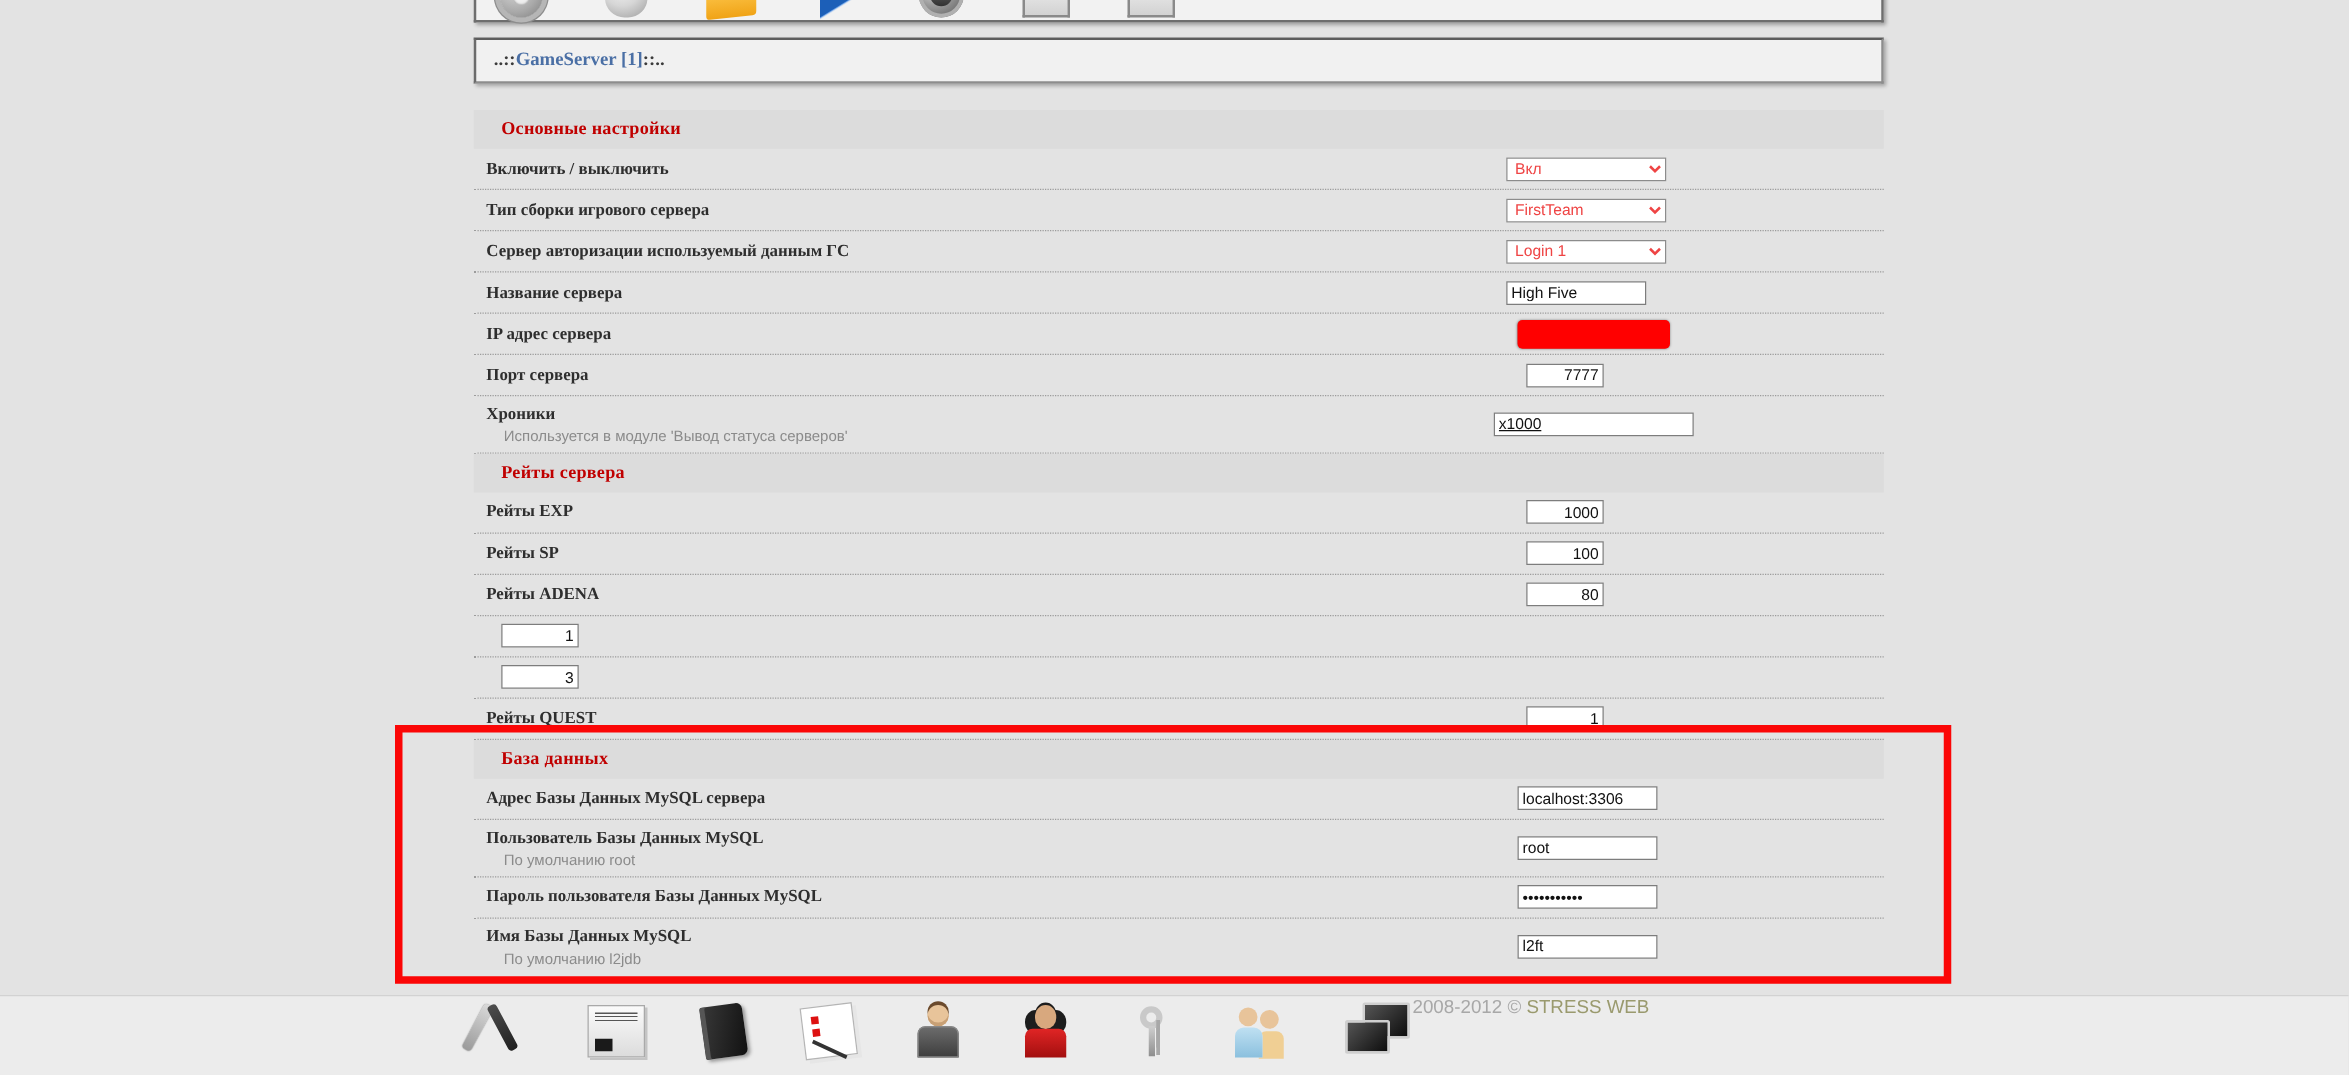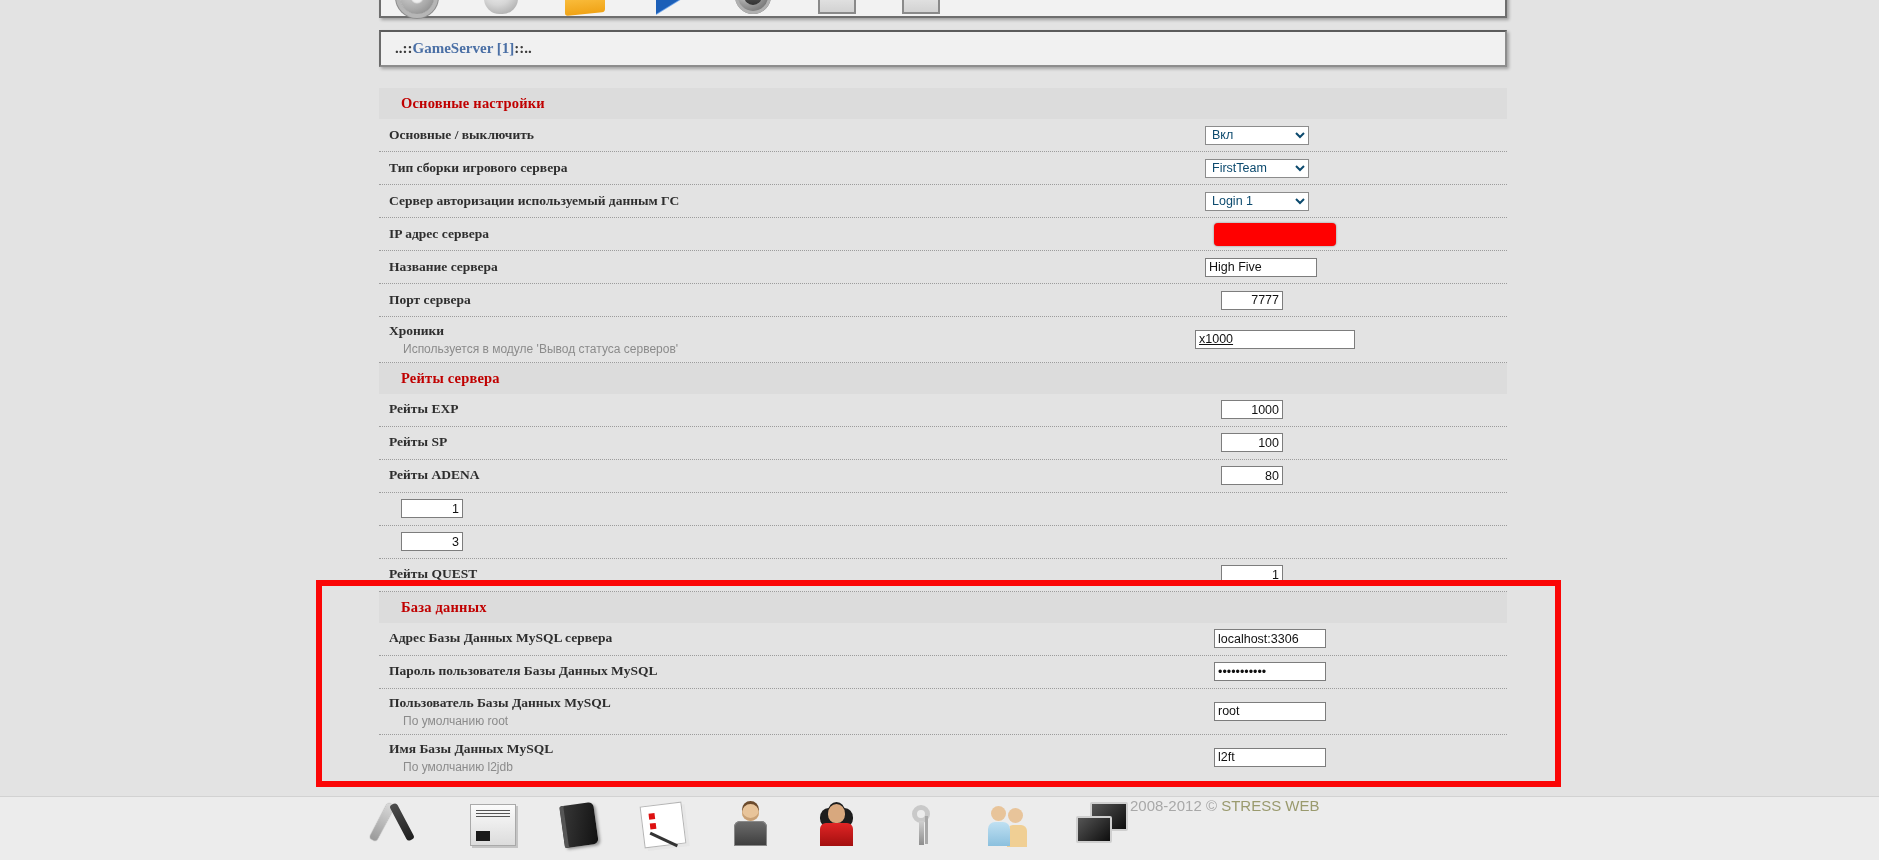--- a/index.html
+++ b/index.html
@@ -184,25 +184,25 @@
     flex: 1 1 auto;
     display: flex;
     align-items: center;
     padding-left: 6px;
   }
 
   select.ctl {
     font-family: "Liberation Sans", sans-serif;
     font-size: 12.5px;
     height: 19px;
-    width: 104px;
+    width: 128px;
     padding: 0 2px;
     background: #ffffff;
     border: 1px solid #8c8c8c;
-    color: #0c4a6e;
+    color: #ef4444;
     box-sizing: border-box;
   }
   input.ctl {
     font-family: "Liberation Sans", sans-serif;
     font-size: 12.5px;
     height: 19px;
     padding: 0 3px;
     background: #ffffff;
     border: 1px solid #7d7d7d;
     color: #111;
@@ -393,21 +393,21 @@
   <div class="titlebar">
     <span>..::</span>
       <span class="hl">GameServer [1]</span>
       <span>::..</span>
   </div>
 
   <div class="panel" id="panel">
       <div class="section-head">Основные настройки</div>
       <div class="row">
         <div class="row-label">
-          <div class="lbl-main">Основные / выключить</div>
+          <div class="lbl-main">Включить / выключить</div>
         </div>
         <div class="row-field">
           <select class="ctl w-wide off-0"><option>Вкл</option></select>
         </div>
       </div>
       <div class="row">
         <div class="row-label">
           <div class="lbl-main">Тип сборки игрового сервера</div>
         </div>
         <div class="row-field">
@@ -417,32 +417,32 @@
       <div class="row">
         <div class="row-label">
           <div class="lbl-main">Сервер авторизации используемый данным ГС</div>
         </div>
         <div class="row-field">
           <select class="ctl w-wide off-0"><option>Login 1</option></select>
         </div>
       </div>
       <div class="row">
         <div class="row-label">
+          <div class="lbl-main">Название сервера</div>
+        </div>
+        <div class="row-field">
+          <input type="text" class="ctl w-wide off-0" value="High Five" style="">
+        </div>
+      </div>
+      <div class="row">
+        <div class="row-label">
           <div class="lbl-main">IP адрес сервера</div>
         </div>
         <div class="row-field">
           <div class="ip-redacted off-9"></div>
-        </div>
-      </div>
-      <div class="row">
-        <div class="row-label">
-          <div class="lbl-main">Название сервера</div>
-        </div>
-        <div class="row-field">
-          <input type="text" class="ctl w-wide off-0" value="High Five" style="">
         </div>
       </div>
       <div class="row">
         <div class="row-label">
           <div class="lbl-main">Порт сервера</div>
         </div>
         <div class="row-field">
           <input type="text" class="ctl w-narrow off-16" value="7777" style="">
         </div>
       </div>
@@ -502,33 +502,33 @@
       <div class="row">
         <div class="row-label">
           <div class="lbl-main">Адрес Базы Данных MySQL сервера</div>
         </div>
         <div class="row-field">
           <input type="text" class="ctl w-wide off-9" value="localhost:3306" style="">
         </div>
       </div>
       <div class="row">
         <div class="row-label">
-          <div class="lbl-main">Пароль пользователя Базы Данных MySQL</div>
-        </div>
-        <div class="row-field">
-          <input type="text" class="ctl w-wide off-9" value="•••••••••••" style="">
-        </div>
-      </div>
-      <div class="row">
-        <div class="row-label">
           <div class="lbl-main">Пользователь Базы Данных MySQL</div>
           <div class="lbl-sub">По умолчанию root</div>
         </div>
         <div class="row-field">
           <input type="text" class="ctl w-wide off-9" value="root" style="">
+        </div>
+      </div>
+      <div class="row">
+        <div class="row-label">
+          <div class="lbl-main">Пароль пользователя Базы Данных MySQL</div>
+        </div>
+        <div class="row-field">
+          <input type="text" class="ctl w-wide off-9" value="•••••••••••" style="">
         </div>
       </div>
       <div class="row">
         <div class="row-label">
           <div class="lbl-main">Имя Базы Данных MySQL</div>
           <div class="lbl-sub">По умолчанию l2jdb</div>
         </div>
         <div class="row-field">
           <input type="text" class="ctl w-wide off-9" value="l2ft" style="">
         </div>

